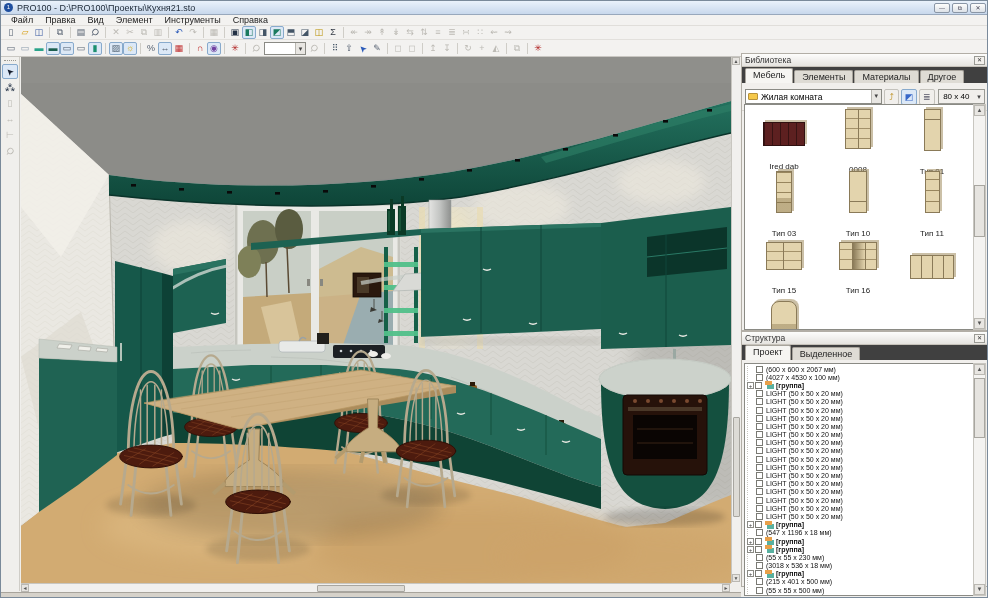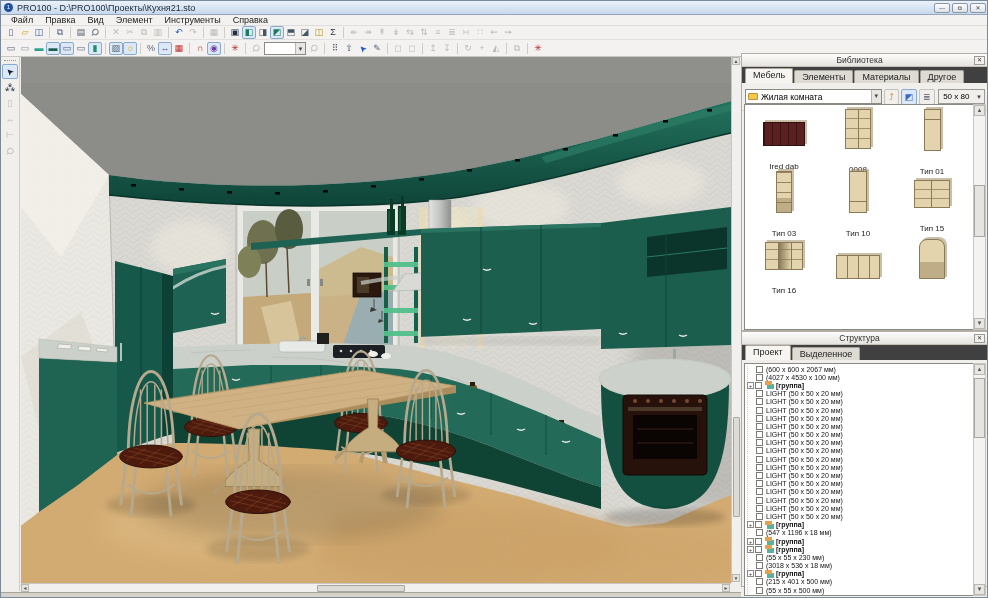--- a/index.html
+++ b/index.html
@@ -37,21 +37,21 @@
   #vsv{left:730px;top:56px;width:9px;height:526px;border-left:1px solid #c8c6c0;}
   #vsh{left:20px;top:582px;width:710px;height:9px;border-top:1px solid #c8c6c0;}
   .sarrow{position:absolute;background:#e6e4e0;border:1px solid #bab8b2;color:#555;font-size:5px;line-height:6px;text-align:center;}
   .sthumb{position:absolute;background:#dddbd6;border:1px solid #a8a6a0;border-radius:1px;}
   
   #rightcol{position:absolute;left:740px;top:52px;width:248px;height:546px;}
   .panel{position:absolute;left:0;width:248px;background:#f1efec;border:1px solid #b2aea6;}
   #libpanel{top:0;height:278px;}
   #structpanel{top:278px;height:256px;}
   .ptitle{height:13px;background:linear-gradient(#fdfdfc,#e5e3df);border-bottom:1px solid #c6c2ba;display:flex;align-items:center;padding:0 3px;}
-  .ptitle span{flex:1;font-size:8.5px;color:#333;text-align:center;}
+  .ptitle span{flex:1;font-size:8.5px;color:#333;}
   .pclose{width:11px;height:9px;border:1px solid #9a9a94;background:#f2f0ec;font-size:6px;line-height:7px;text-align:center;color:#333;padding:0;}
   .tabs{height:16px;display:flex;align-items:flex-end;padding-left:3px;background:#404040;}
   .tab{font-size:9px;color:#222;padding:1px 7px 1px 7px;border:1px solid #a8a49c;border-bottom:none;background:#dedbd4;border-radius:2px 2px 0 0;margin-right:1px;height:13px;}
   .tab.active{background:#f6f5f2;height:15px;position:relative;z-index:2;}
   
   .libtools{height:28px;background:#f1efec;display:flex;align-items:center;padding:11px 3px;border-bottom:1px solid #d8d6d0;}
   .pathcombo{display:flex;align-items:center;width:150px;height:15px;background:#fff;border:1px solid #8a8a84;padding-left:2px;}
   .foldico{width:10px;height:7px;background:#f5c84a;border:1px solid #b8923a;border-radius:1px;margin-right:3px;flex:none;}
   .pathcombo .txt{flex:1;font-size:8.5px;white-space:nowrap;overflow:hidden;}
   .pathcombo .da{width:10px;height:13px;background:#e8e6e2;border-left:1px solid #b8b6b0;font-size:7px;line-height:12px;text-align:center;color:#444;flex:none;}
@@ -630,21 +630,21 @@
       <div class="libtools">
         <span class="pathcombo">
           <span class="foldico"></span>
           <span class="txt">Жилая комната</span>
           <span class="da">▾</span>
         </span>
         <button class="libbtn" style="color:#b8860b;">⤴</button>
         <button class="libbtn on" style="color:#3868c8;">◩</button>
         <button class="libbtn" style="color:#556;">≣</button>
         <span class="sizecombo">
-          <span class="txt">50 x 80</span>
+          <span class="txt">80 x 40</span>
           <span class="da">▾</span>
         </span>
       </div>
       <div id="libgrid">
           <div class="litem">
      <div class="lth">
               <div class="cab k-wall-dark"></div>
             </div>
      <div class="llab">Ired dab</div>
    </div>
@@ -664,20 +664,26 @@
      <div class="lth">
               <div class="cab k-tall-mixed"></div>
             </div>
      <div class="llab">Тип 03</div>
    </div>
           <div class="litem">
      <div class="lth">
               <div class="cab k-tall-plain"></div>
             </div>
      <div class="llab">Тип 10</div>
+   </div>
+          <div class="litem">
+     <div class="lth">
+              <div class="cab k-tall-narrow"></div>
+            </div>
+     <div class="llab">Тип 11</div>
    </div>
           <div class="litem">
      <div class="lth">
               <div class="cab k-wide"></div>
             </div>
      <div class="llab">Тип 15</div>
    </div>
           <div class="litem">
      <div class="lth">
               <div class="cab k-wide2"></div>

